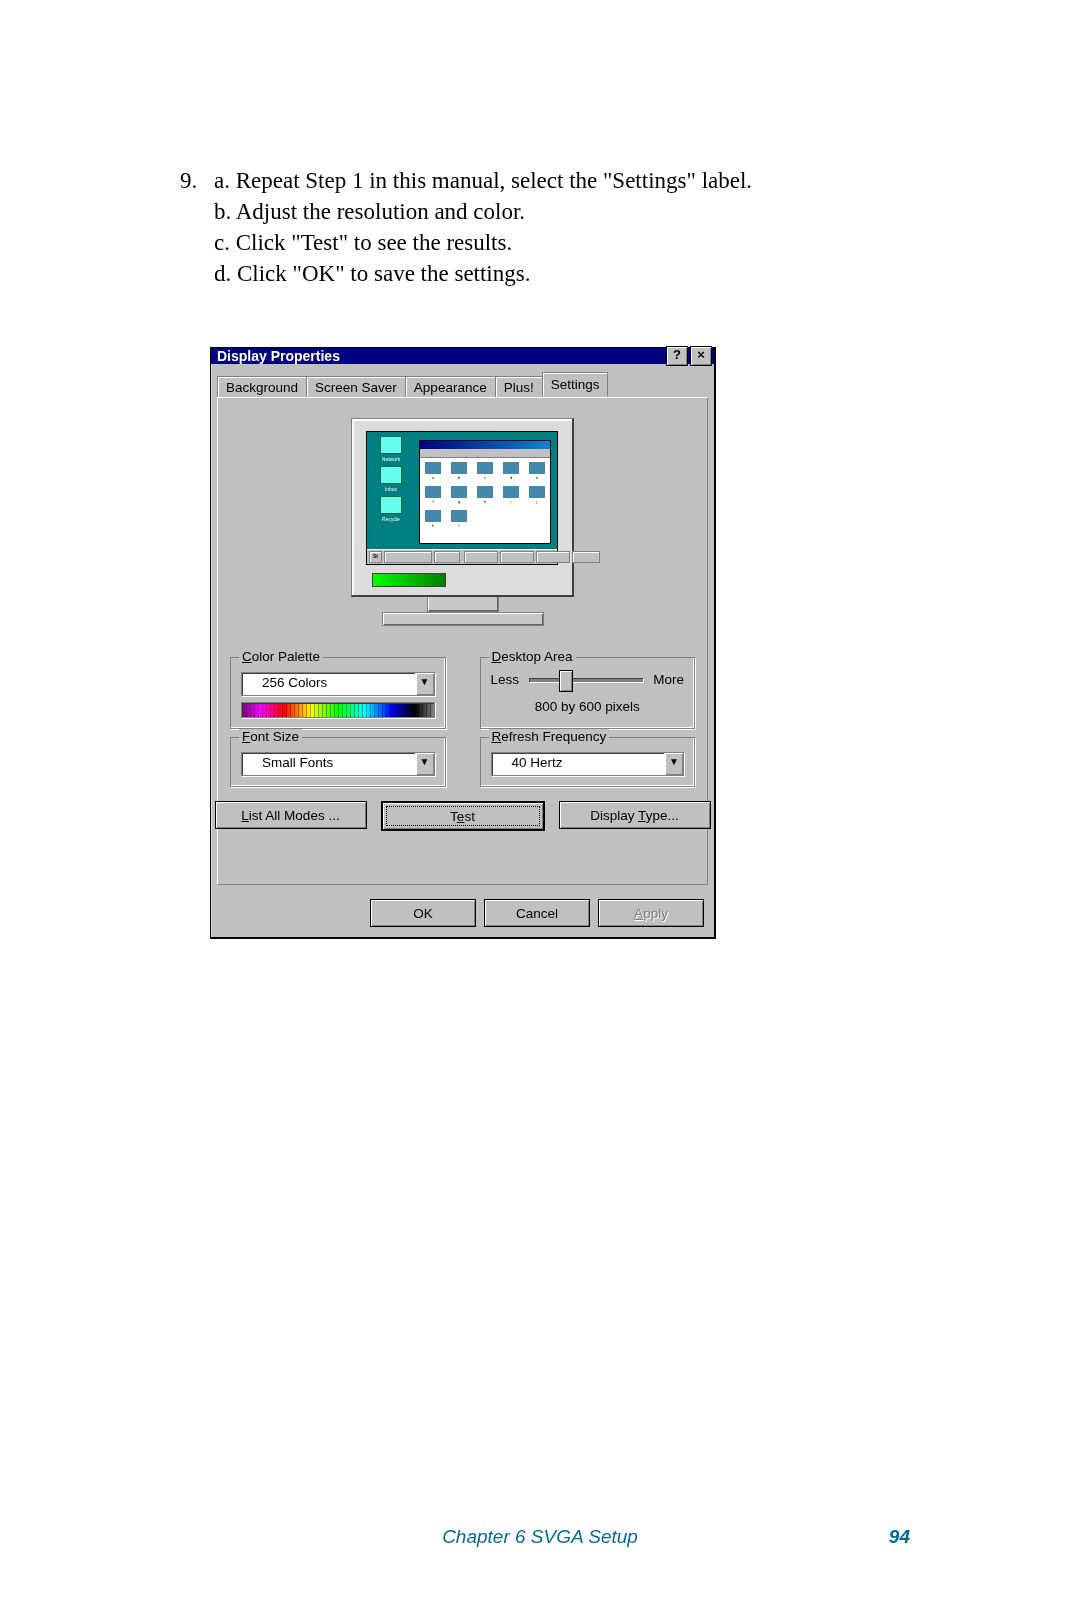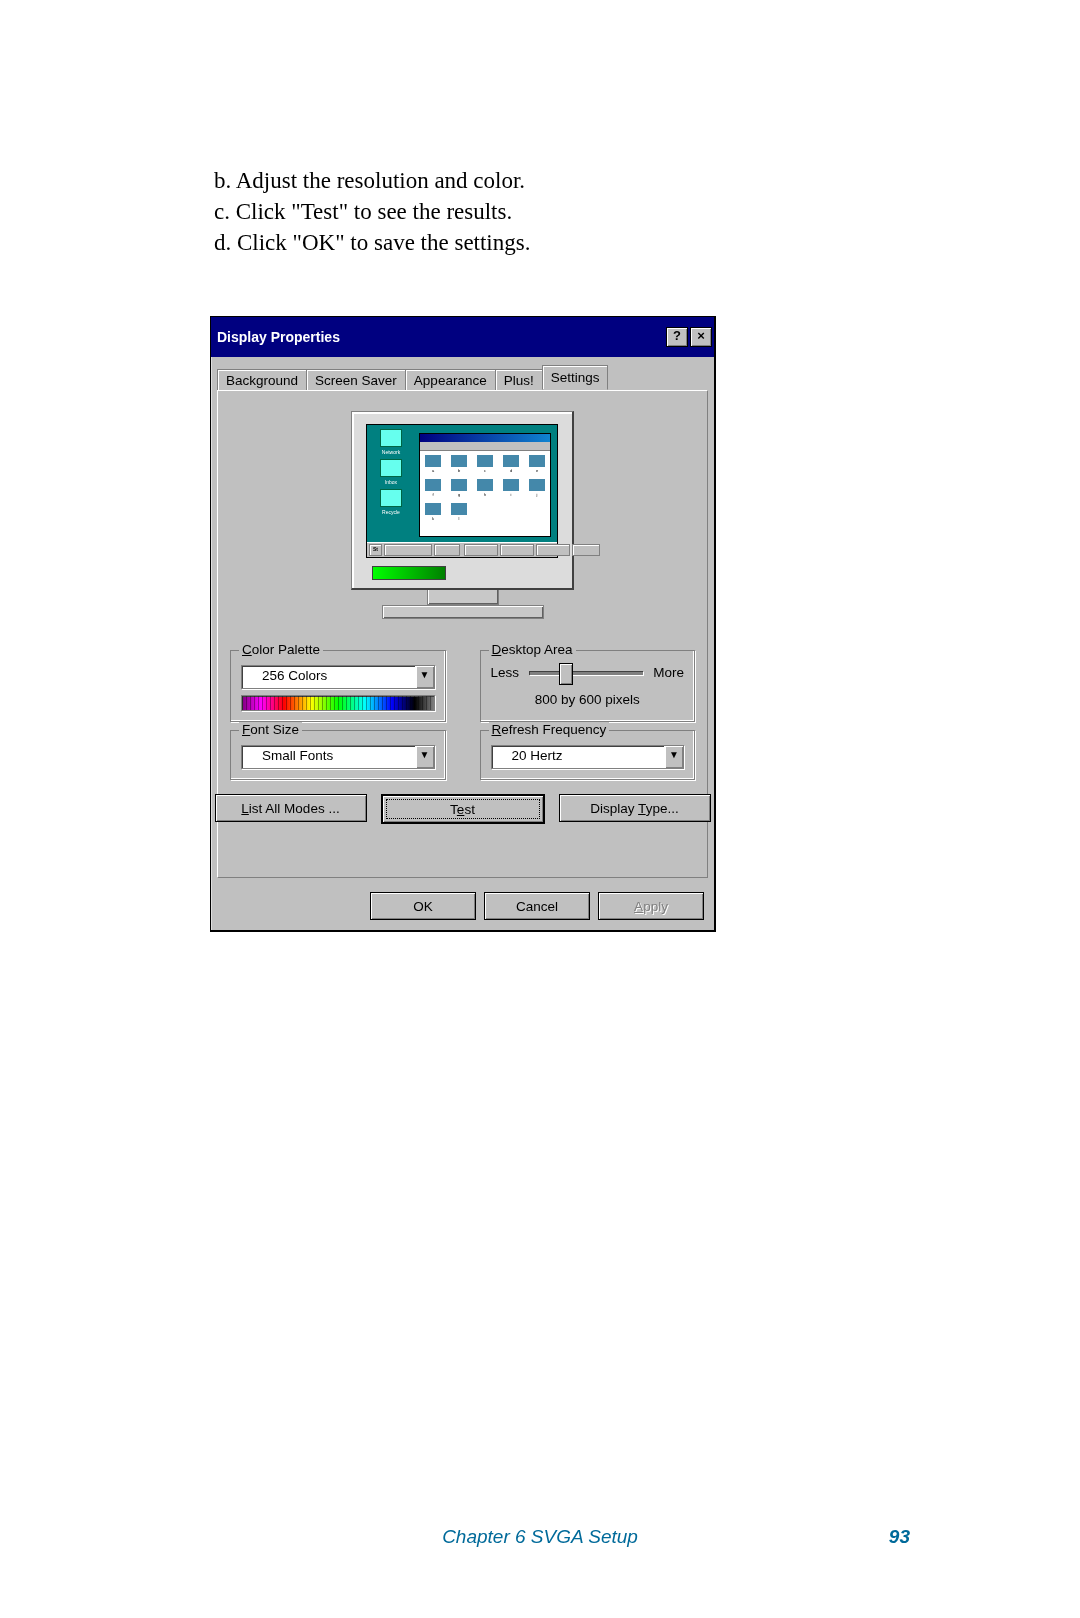--- a/index.html
+++ b/index.html
@@ -38,21 +38,21 @@
     box-shadow: inset 1px 1px 0 #dfdfdf;
     font-family: Arial, sans-serif;
     font-size: 14px;
     color: #000;
   }
   .titlebar {
     background: #000080;
     color: #fff;
     display: flex;
     align-items: center;
-    height: 40px;
+    height: 16px;
     padding: 0 2px 0 6px;
     font-weight: bold;
     font-size: 14px;
   }
   .titlebar .title { flex: 1; }
   .titlebar-btn {
     width: 20px; height: 18px;
     background: #c0c0c0;
     border: 1px solid #000;
     box-shadow: inset 1px 1px 0 #fff, inset -1px -1px 0 #808080;
@@ -246,20 +246,23 @@
     font-size:19px;
   }
   .footer .chap { color:#006a9a; }
   .footer .pg { color:#006a9a; font-weight:bold; font-style:italic; position:absolute; right:170px;}
 </style>
 </head>
 <body>
 
 <div class="page">
   <div class="step-list">
+    <div>
+      <span class="step-num">9.</span><span>a. Repeat Step 1 in this manual, select the "Settings" label.</span>
+    </div>
     <div class="step-sub">b. Adjust the resolution and color.</div>
     <div class="step-sub">c. Click "Test" to see the results.</div>
     <div class="step-sub">d. Click "OK" to save the settings.</div>
   </div>
 
   <div class="dialog-wrap">
     <div class="win">
       <div class="titlebar">
         <span class="title">Display Properties</span>
         <div class="titlebar-btn"><span>?</span></div>
@@ -385,21 +388,21 @@
           <div class="grp">
             <div class="grp-title"><span class="ul">F</span><span>ont Size</span></div>
             <div class="combo">
               <span>Small Fonts</span>
               <div class="arrow">▼</div>
             </div>
           </div>
           <div class="grp">
             <div class="grp-title"><span class="ul">R</span><span>efresh Frequency</span></div>
             <div class="combo">
-              <span>20 Hertz</span>
+              <span>40 Hertz</span>
               <div class="arrow">▼</div>
             </div>
           </div>
         </div>
 
         <div class="btn-row">
           <div class="btn" style="min-width:130px">
               <span><span class="ul">L</span><span>ist All Modes ...</span></span>
             </div>
           <div class="btn default" style="min-width:140px">
@@ -421,14 +424,14 @@
         <div class="btn disabled">
             <span><span class="ul">A</span><span>pply</span></span>
           </div>
       </div>
     </div>
   </div>
 </div>
 
 <div class="footer">
   <span class="chap">Chapter 6   SVGA Setup</span>
-  <span class="pg">93</span>
+  <span class="pg">94</span>
 </div>
 
 </body></html>

